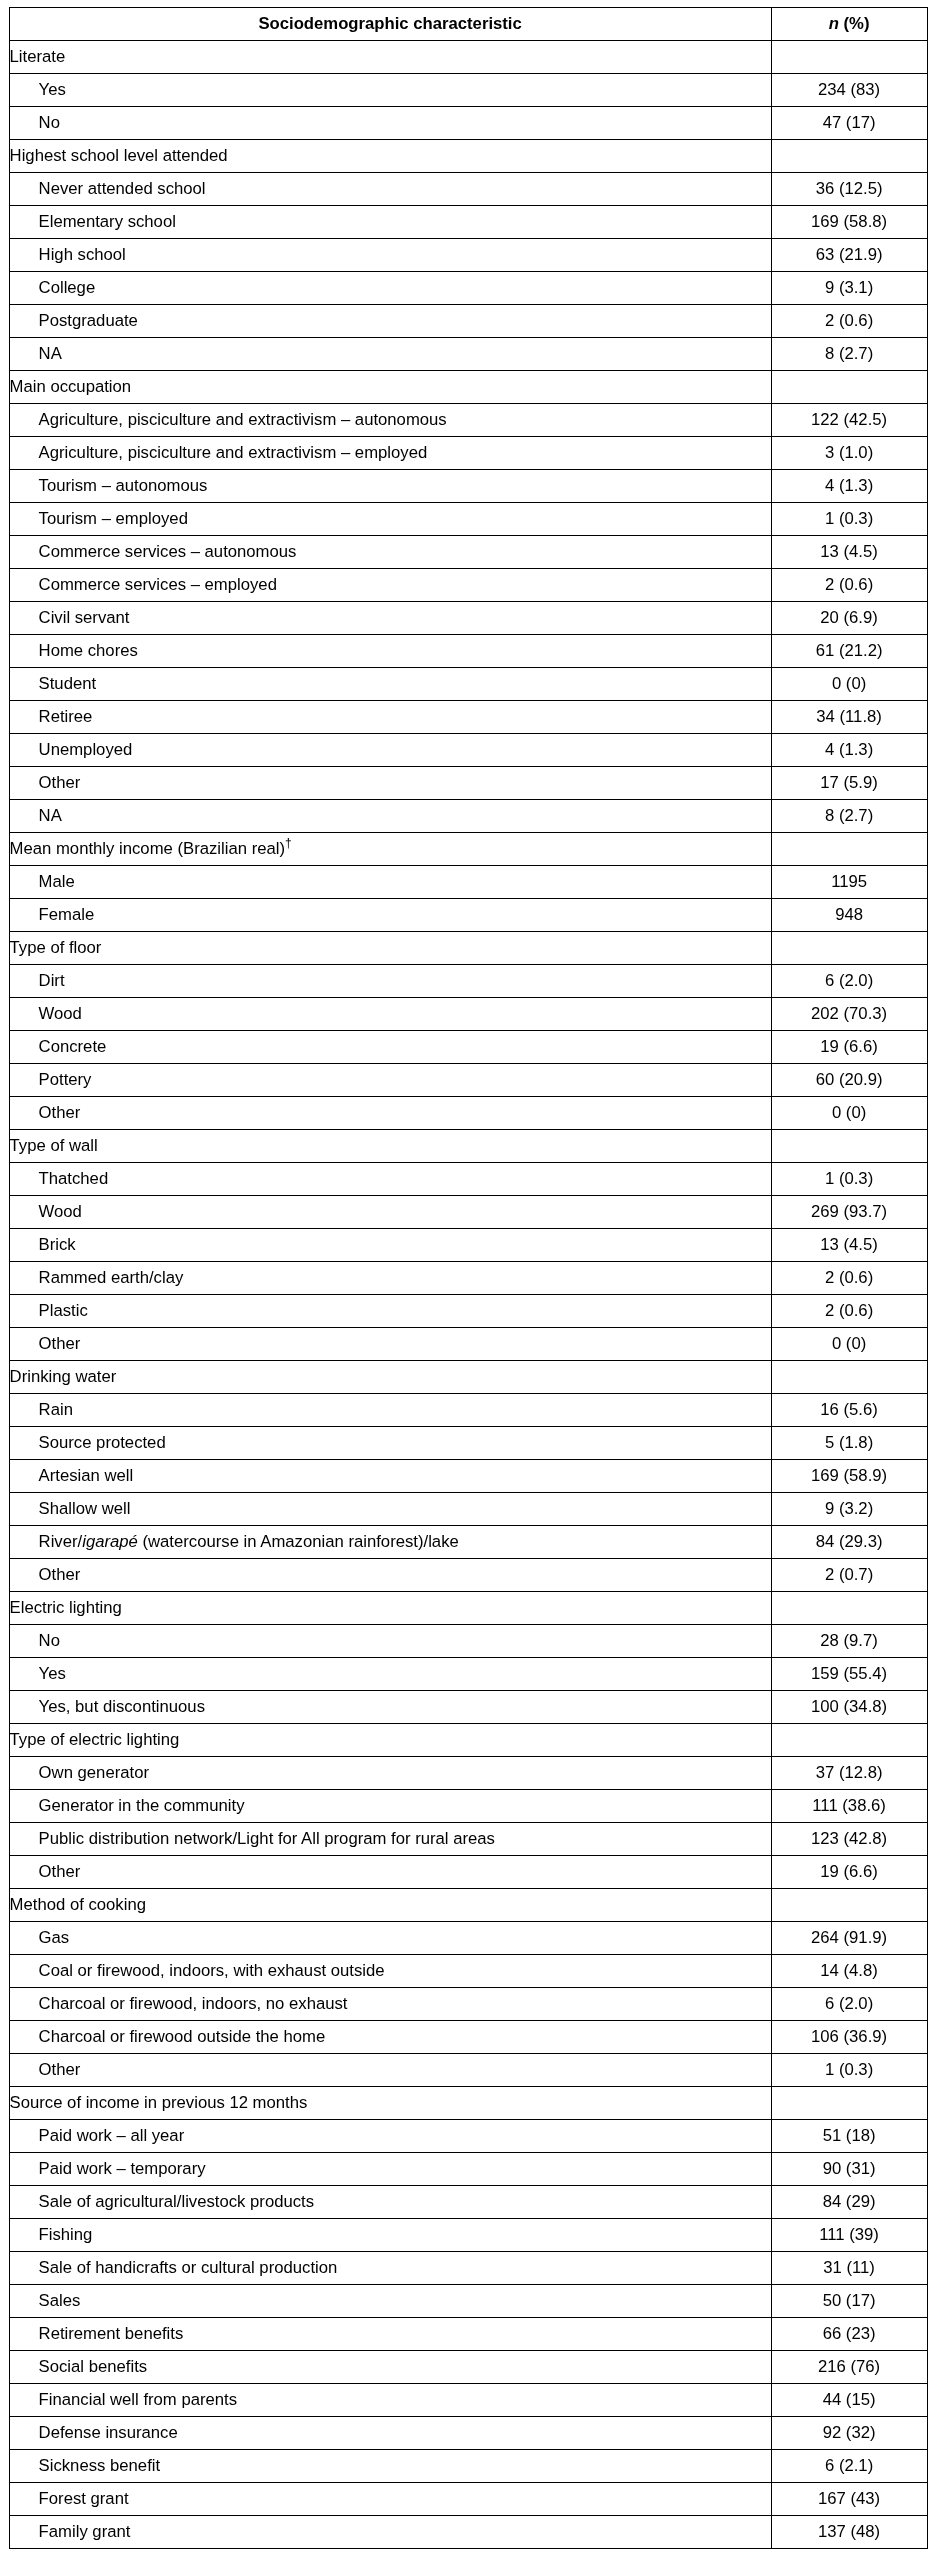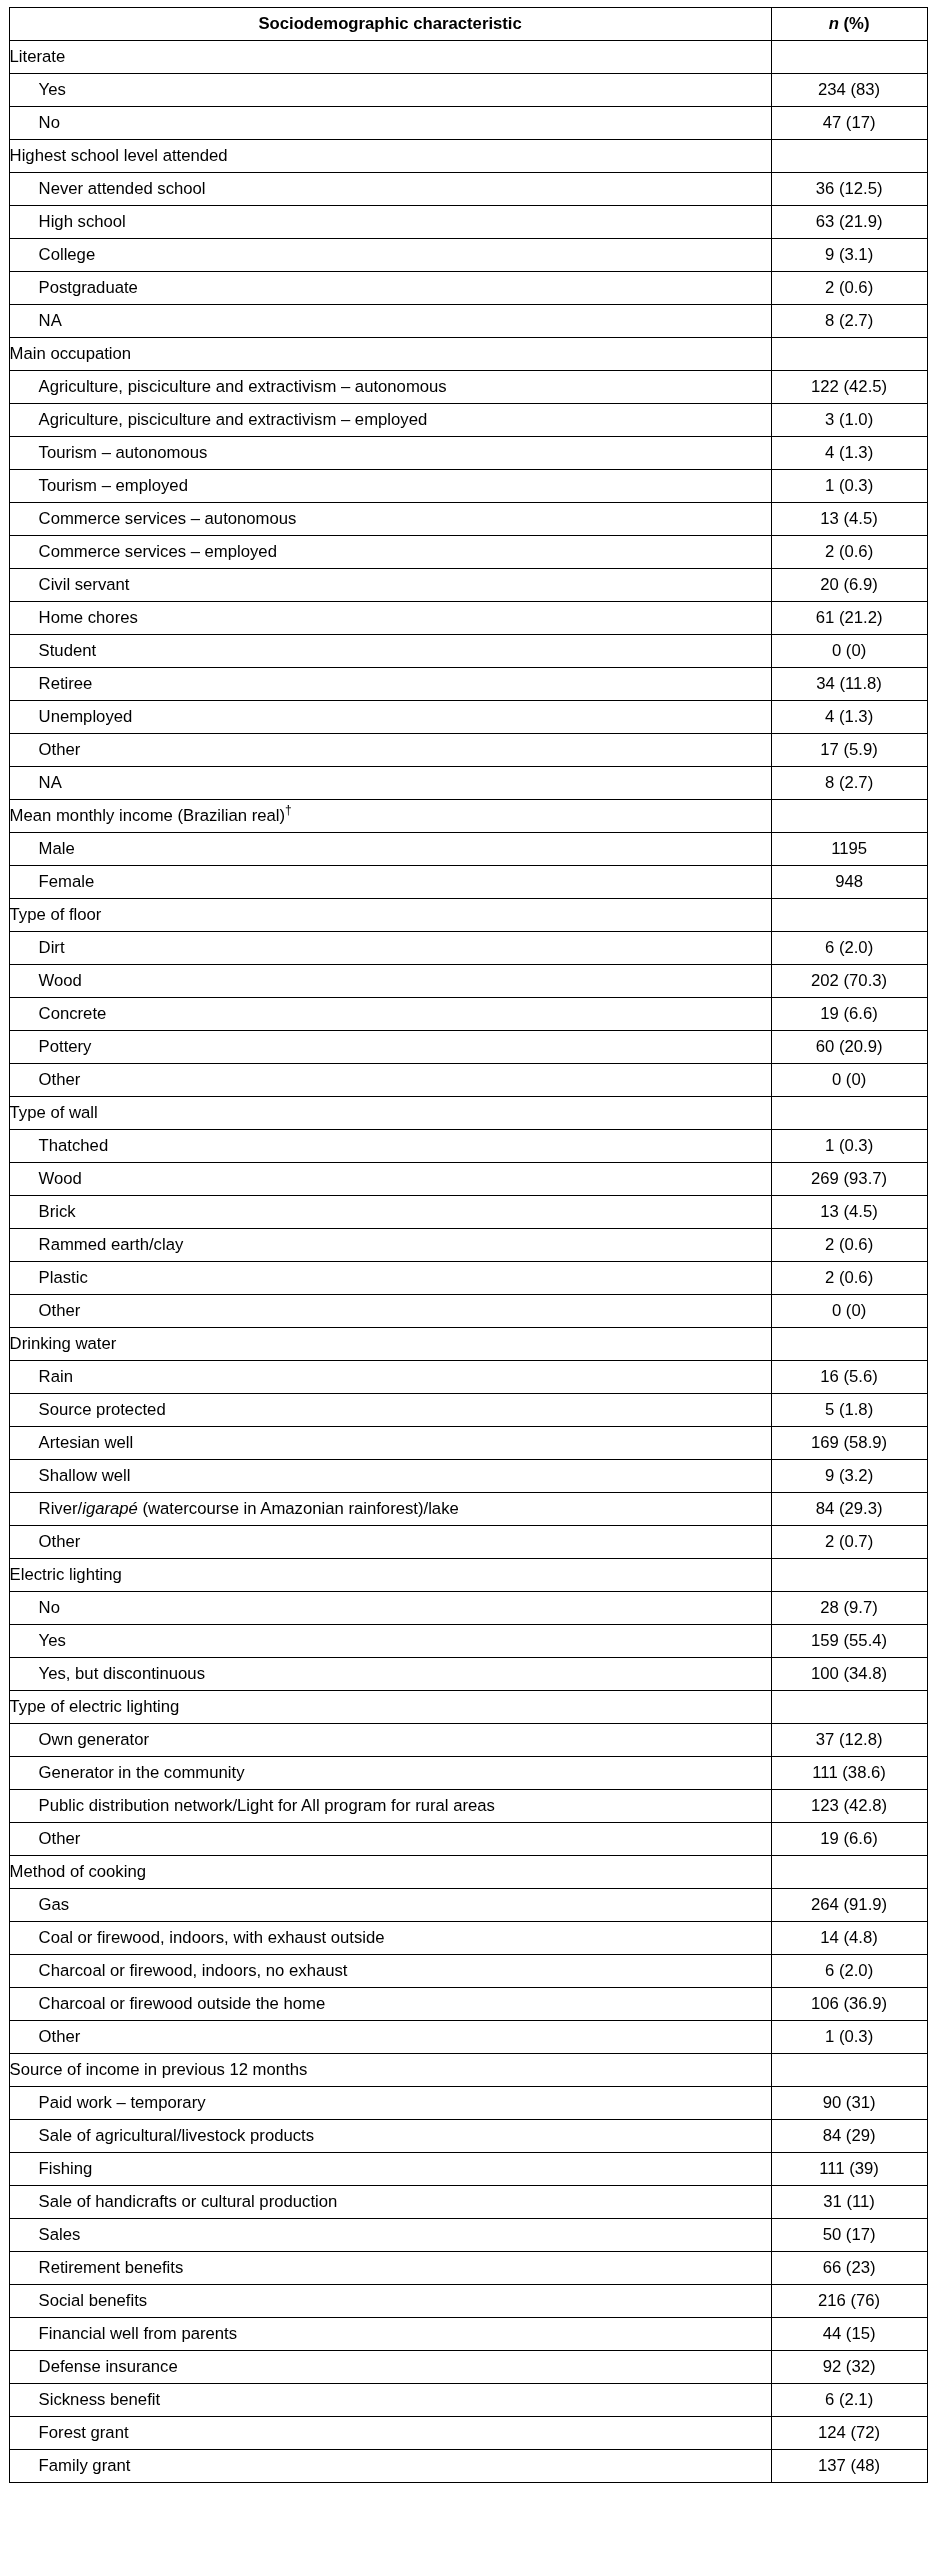--- a/index.html
+++ b/index.html
@@ -104,20 +104,24 @@
         </tr>
         <tr>
           <td class="cell-label">Highest school level attended</td>
           <td class="cell-value"></td>
         </tr>
         <tr>
           <td class="cell-label indent">Never attended school</td>
           <td class="cell-value">36 (12.5)</td>
         </tr>
         <tr>
+          <td class="cell-label indent">Elementary school</td>
+          <td class="cell-value">169 (58.8)</td>
+        </tr>
+        <tr>
           <td class="cell-label indent">High school</td>
           <td class="cell-value">63 (21.9)</td>
         </tr>
         <tr>
           <td class="cell-label indent">College</td>
           <td class="cell-value">9 (3.1)</td>
         </tr>
         <tr>
           <td class="cell-label indent">Postgraduate</td>
           <td class="cell-value">2 (0.6)</td>
@@ -332,20 +336,24 @@
         </tr>
         <tr>
           <td class="cell-label indent">Other</td>
           <td class="cell-value">1 (0.3)</td>
         </tr>
         <tr>
           <td class="cell-label">Source of income in previous 12 months</td>
           <td class="cell-value"></td>
         </tr>
         <tr>
+          <td class="cell-label indent">Paid work – all year</td>
+          <td class="cell-value">51 (18)</td>
+        </tr>
+        <tr>
           <td class="cell-label indent">Paid work – temporary</td>
           <td class="cell-value">90 (31)</td>
         </tr>
         <tr>
           <td class="cell-label indent">Sale of agricultural/livestock products</td>
           <td class="cell-value">84 (29)</td>
         </tr>
         <tr>
           <td class="cell-label indent">Fishing</td>
           <td class="cell-value">111 (39)</td>
@@ -373,21 +381,21 @@
         <tr>
           <td class="cell-label indent">Defense insurance</td>
           <td class="cell-value">92 (32)</td>
         </tr>
         <tr>
           <td class="cell-label indent">Sickness benefit</td>
           <td class="cell-value">6 (2.1)</td>
         </tr>
         <tr>
           <td class="cell-label indent">Forest grant</td>
-          <td class="cell-value">124 (72)</td>
+          <td class="cell-value">167 (43)</td>
         </tr>
         <tr>
           <td class="cell-label indent">Family grant</td>
           <td class="cell-value">137 (48)</td>
         </tr>
       </tbody>
   </table>
 
 </div>
 

